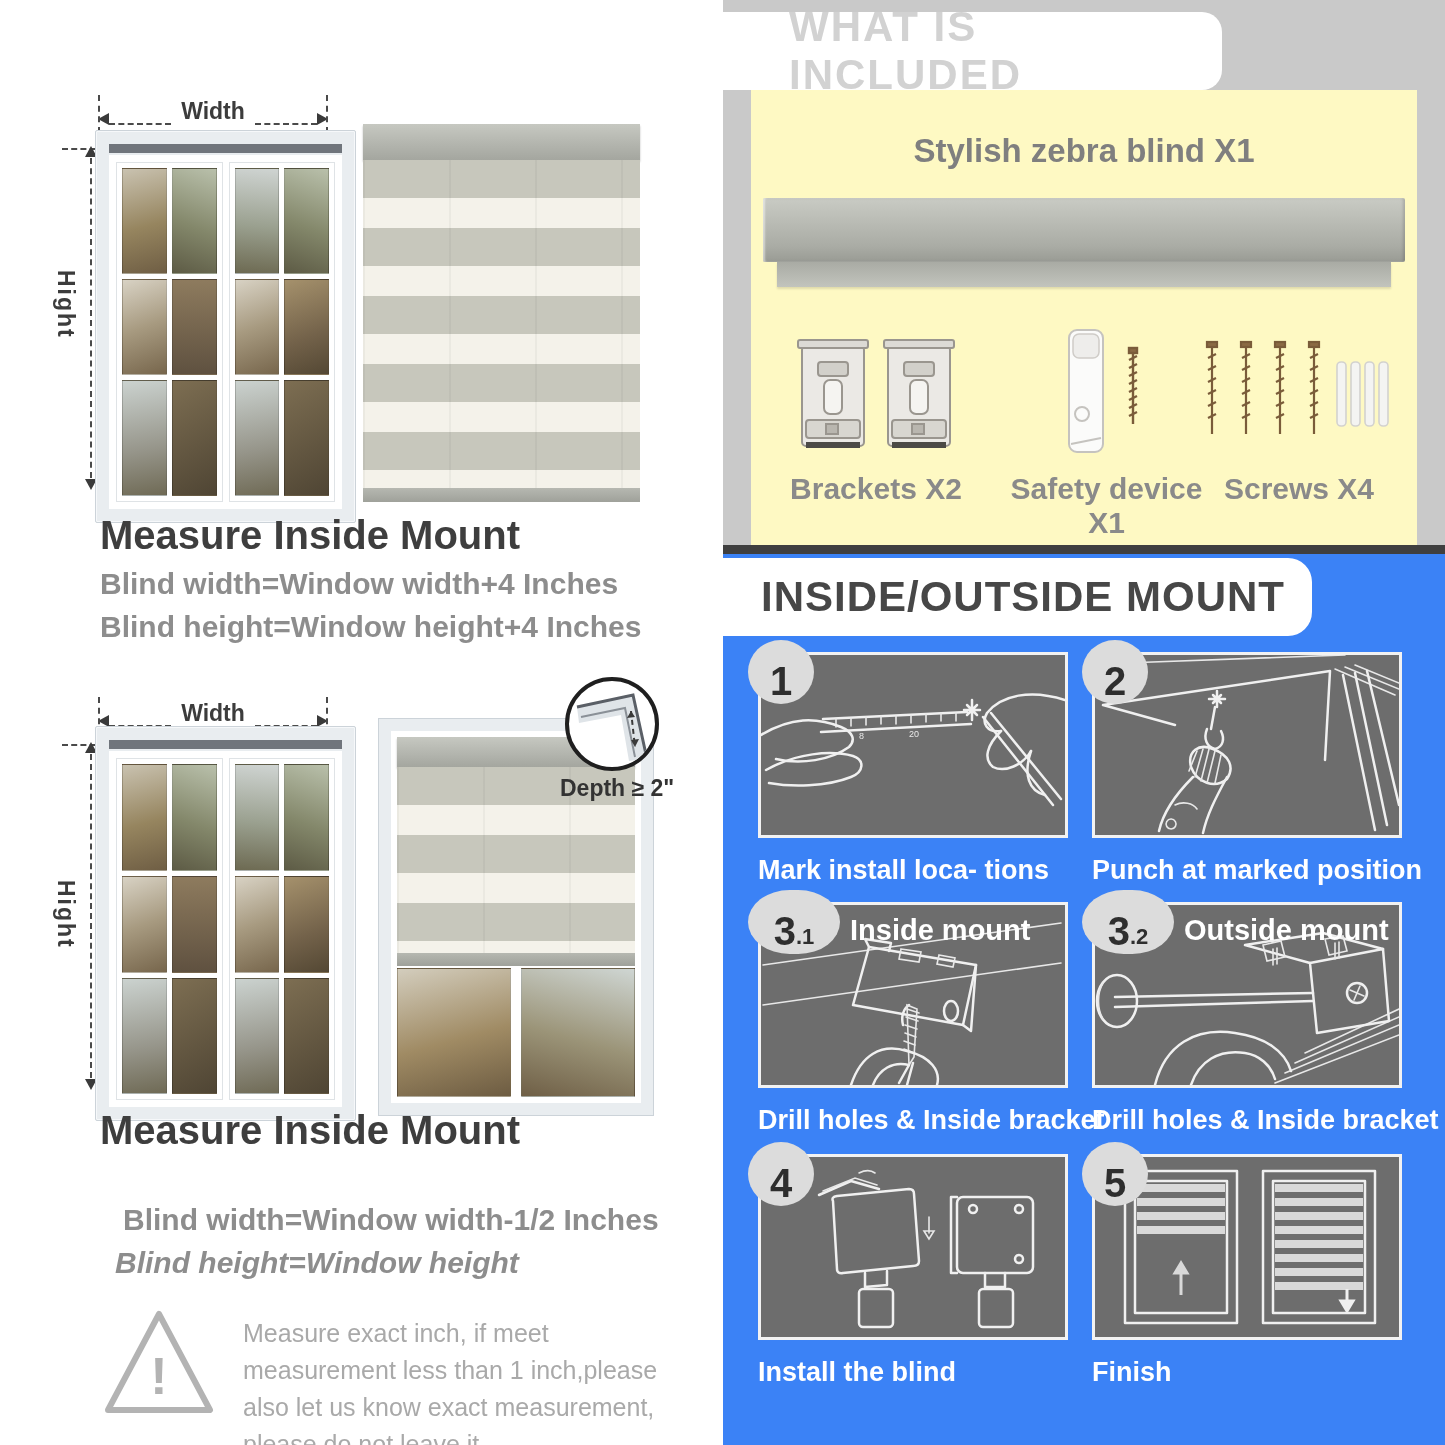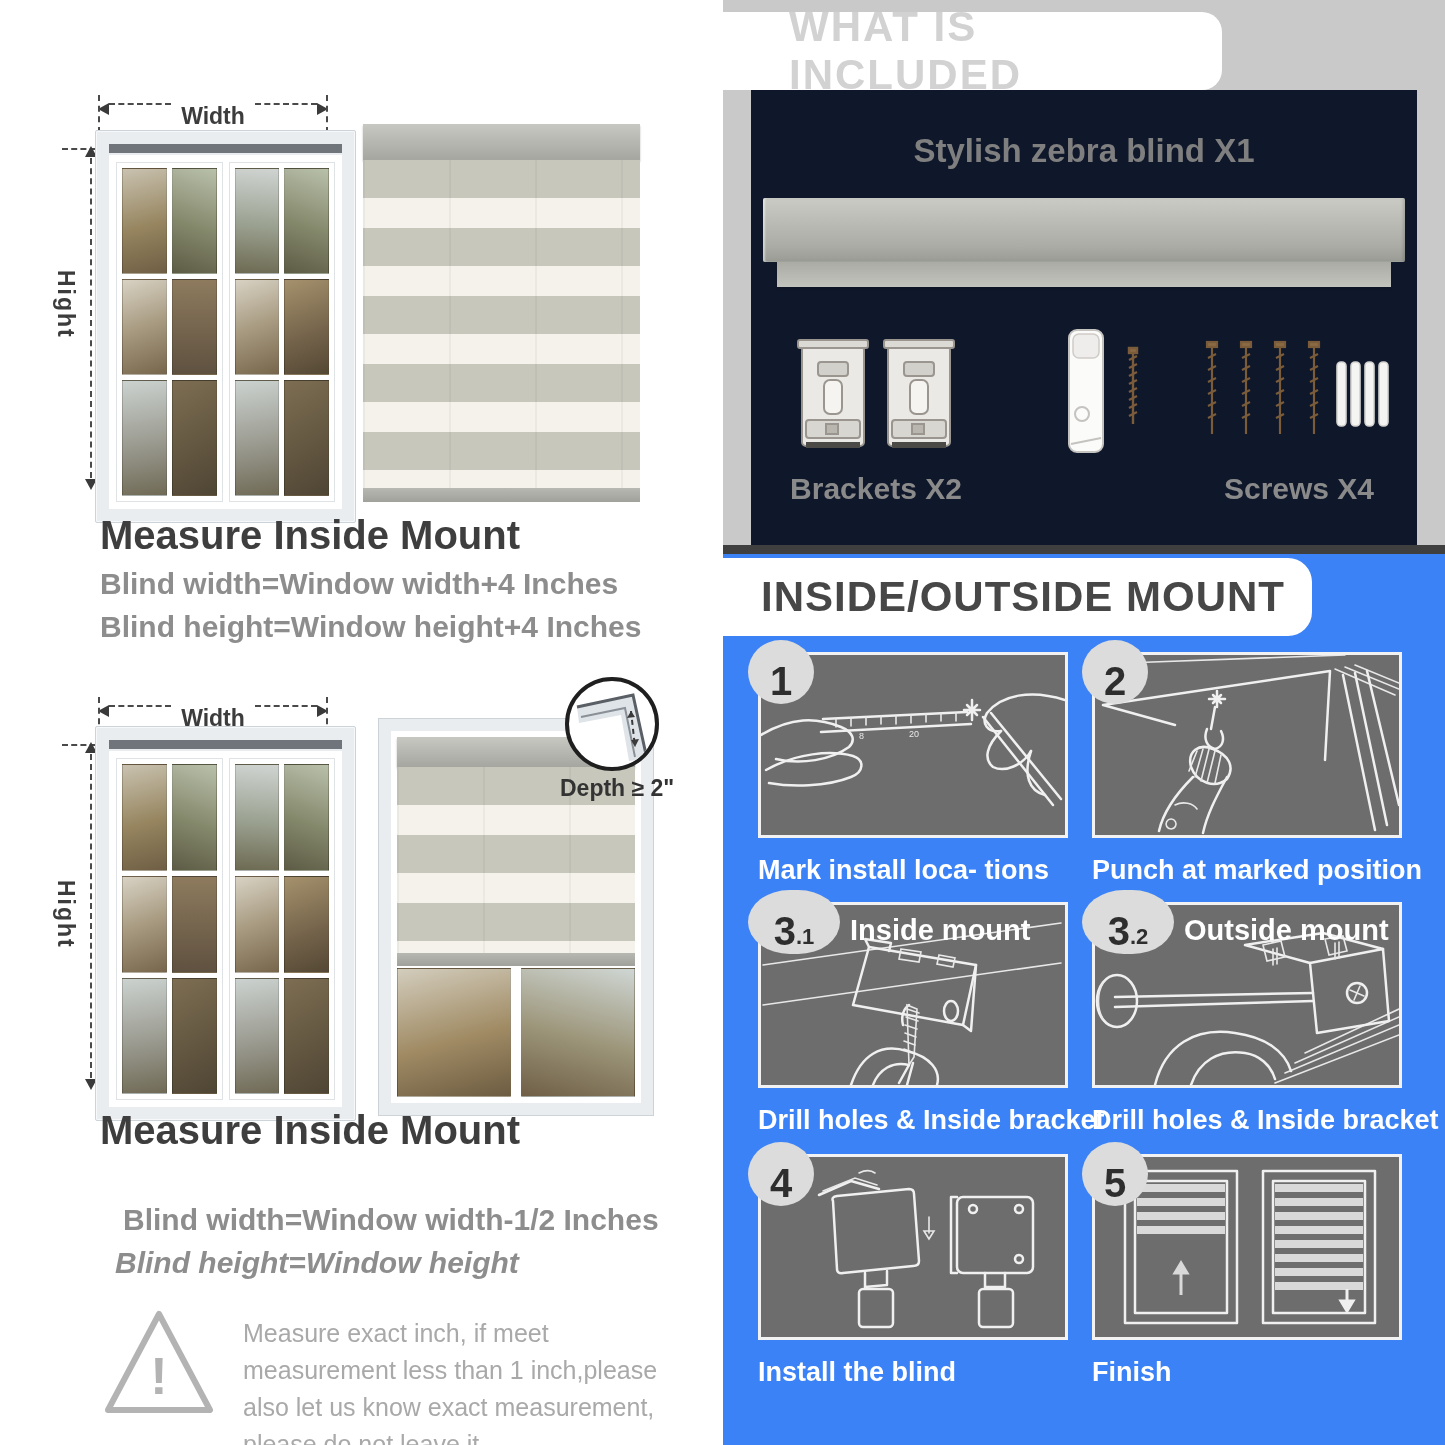--- a/index.html
+++ b/index.html
@@ -9,21 +9,21 @@
 
   
   .lh{left:25px;top:27px;width:472px;height:58px;background:#b9b9b9;
       border-radius:12px 22px 22px 12px;display:flex;align-items:center;}
   .lh span{color:#ffffff;font-weight:bold;font-size:44px;letter-spacing:1px;padding-left:30px;}
 
   .sec-title{color:#3e3e3e;font-weight:bold;font-size:40px;}
   .sec-line{color:#8d8d8d;font-weight:bold;font-size:30px;}
 
   
-  .warrow{display:flex;align-items:flex-start;height:22px;}
+  .warrow{display:flex;align-items:flex-end;height:22px;}
   .warrow .dash{flex:1;height:0;border-top:2px dashed #4a4a4a;}
   .warrow .lbl{color:#3c3c3c;font-weight:bold;font-size:23px;padding:0 10px;}
   .ah{width:0;height:0;}
   .ah.left{border-top:6px solid transparent;border-bottom:6px solid transparent;border-right:11px solid #3a3a3a;}
   .ah.right{border-top:6px solid transparent;border-bottom:6px solid transparent;border-left:11px solid #3a3a3a;}
   .vguide{width:0;border-left:2px dashed #4a4a4a;}
 
   
   .varrow{width:30px;}
   .varrow .vline{position:absolute;left:14px;top:12px;bottom:12px;width:0;border-left:2px dashed #4a4a4a;}
@@ -72,21 +72,21 @@
   .detail-circle{border:4px solid #1f1f1f;border-radius:50%;background:#ffffff;overflow:hidden;}
   .depth-lbl{color:#333333;font-weight:bold;font-size:23px;}
 
   .warn-text{color:#a9a9a9;font-size:25px;line-height:37px;font-weight:normal;width:420px;}
 
   
   .rt{left:723px;top:0;width:722px;height:553px;background:#c9c9c9;}
   .wi-header{position:absolute;left:0;top:12px;width:499px;height:78px;background:#ffffff;
              border-radius:0 20px 20px 0;display:flex;align-items:center;}
   .wi-header span{color:#d2d2d2;font-weight:bold;font-size:42px;letter-spacing:2px;padding-left:66px;}
-  .wi-box{position:absolute;left:28px;top:90px;width:666px;height:455px;background:#0f172a;}
+  .wi-box{position:absolute;left:28px;top:90px;width:666px;height:455px;background:#fef9c3;}
   .wi-label{position:absolute;left:0;top:42px;width:100%;text-align:center;color:#7f7f7f;font-weight:bold;font-size:33px;}
   .headrail{position:absolute;left:12px;top:108px;width:642px;height:64px;
             background:linear-gradient(180deg,#c9cbc4,#aaaca5 75%,#999b94);border-radius:2px;
             box-shadow:inset 2px 0 2px rgba(255,255,255,.5), inset -2px 0 3px rgba(0,0,0,.15);}
   .headlip{position:absolute;left:26px;top:172px;width:614px;height:25px;
            background:linear-gradient(180deg,#a9aba4,#c2c4bd);box-shadow:0 2px 2px rgba(0,0,0,.12);}
   .part-label{position:absolute;top:382px;text-align:center;color:#8a8a8a;font-weight:bold;font-size:30px;}
 
   
   .rb{left:723px;top:545px;width:722px;height:900px;background:#3b82f6;}
@@ -305,20 +305,21 @@
         </g>
         <g fill="#f4f4f2" stroke="#d3d2cf" stroke-width="1.6">
           <rect x="134" y="28" width="9" height="64" rx="4"></rect>
           <rect x="148" y="28" width="9" height="64" rx="4"></rect>
           <rect x="162" y="28" width="9" height="64" rx="4"></rect>
           <rect x="176" y="28" width="9" height="64" rx="4"></rect>
         </g>
       </svg>
 
       <span class="part-label" style="left:20px;width:210px;">Brackets X2</span>
+      <span class="part-label" style="left:248px;width:215px;">Safety device X1</span>
       <span class="part-label" style="left:458px;width:180px;">Screws X4</span>
     </div>
   </div>
 
   <div class="abs rb">
     <div class="topstrip"></div>
     <div class="iom-header">
       <span>INSIDE/OUTSIDE MOUNT</span>
     </div>
 

